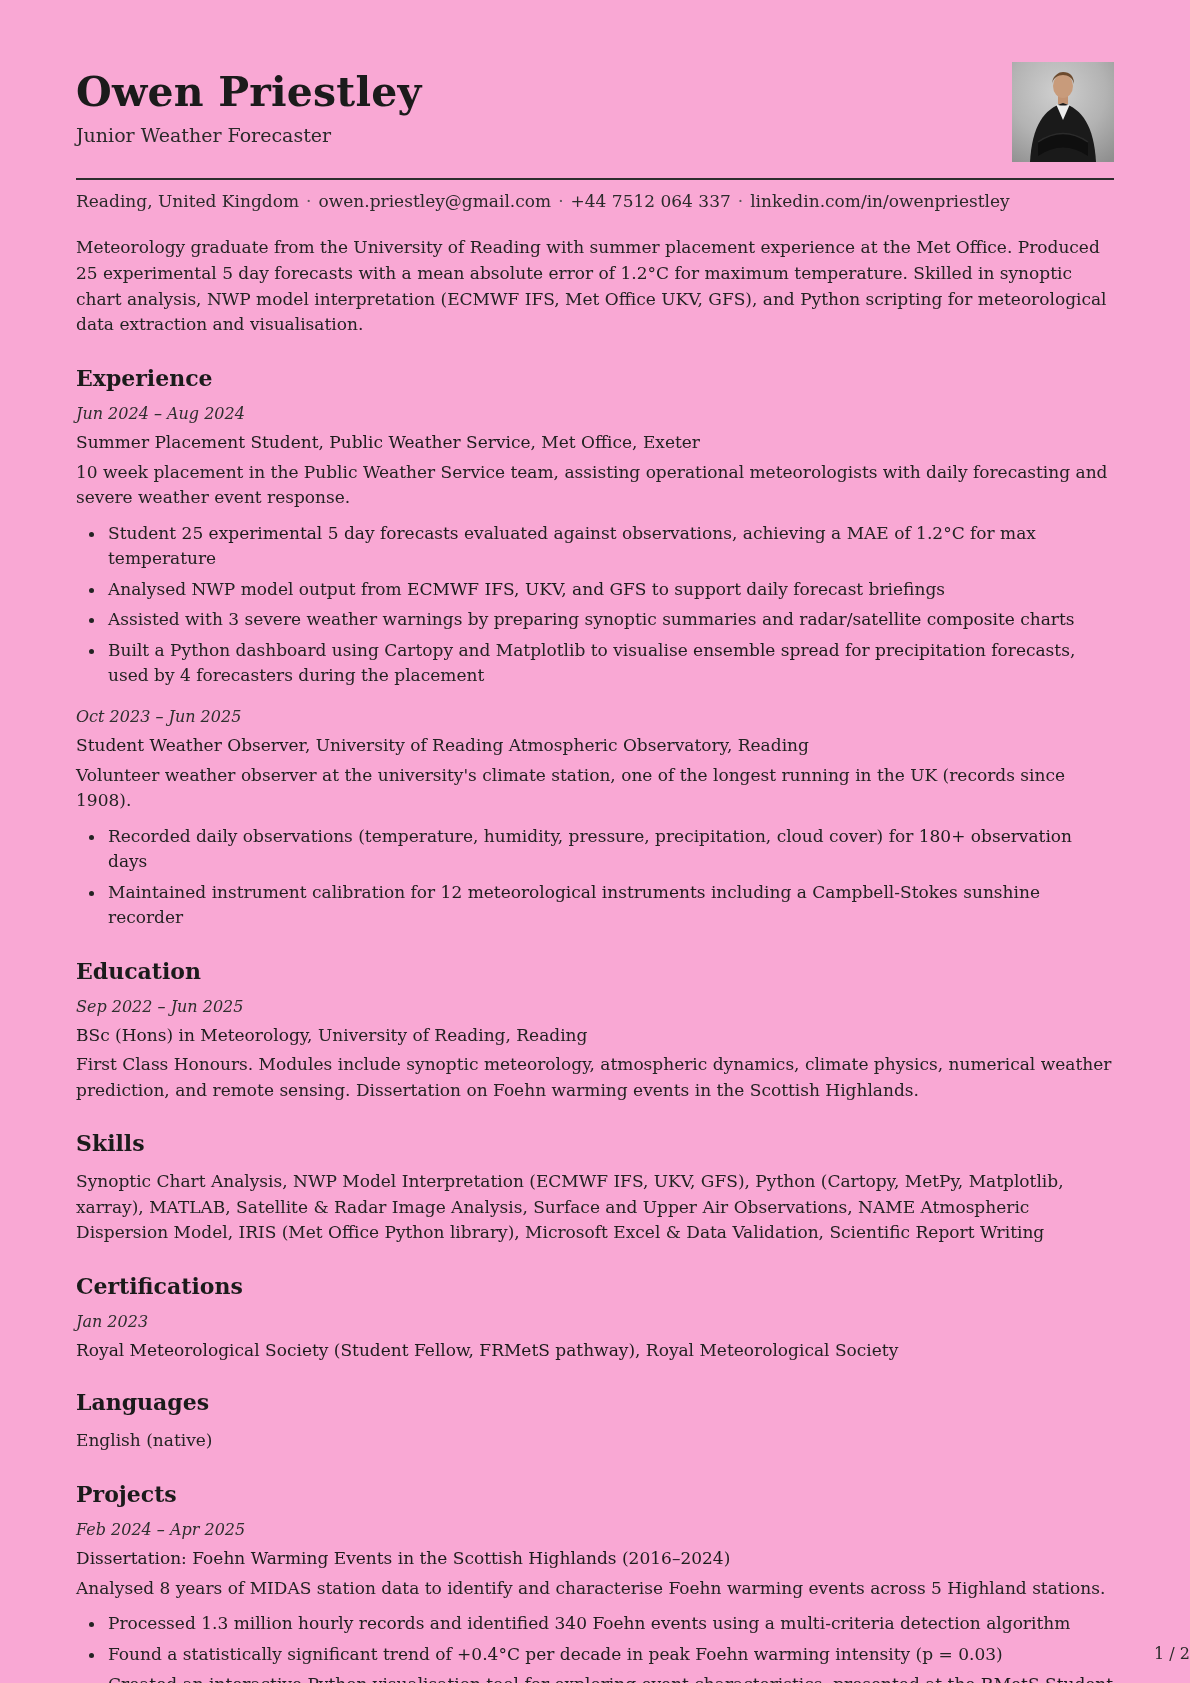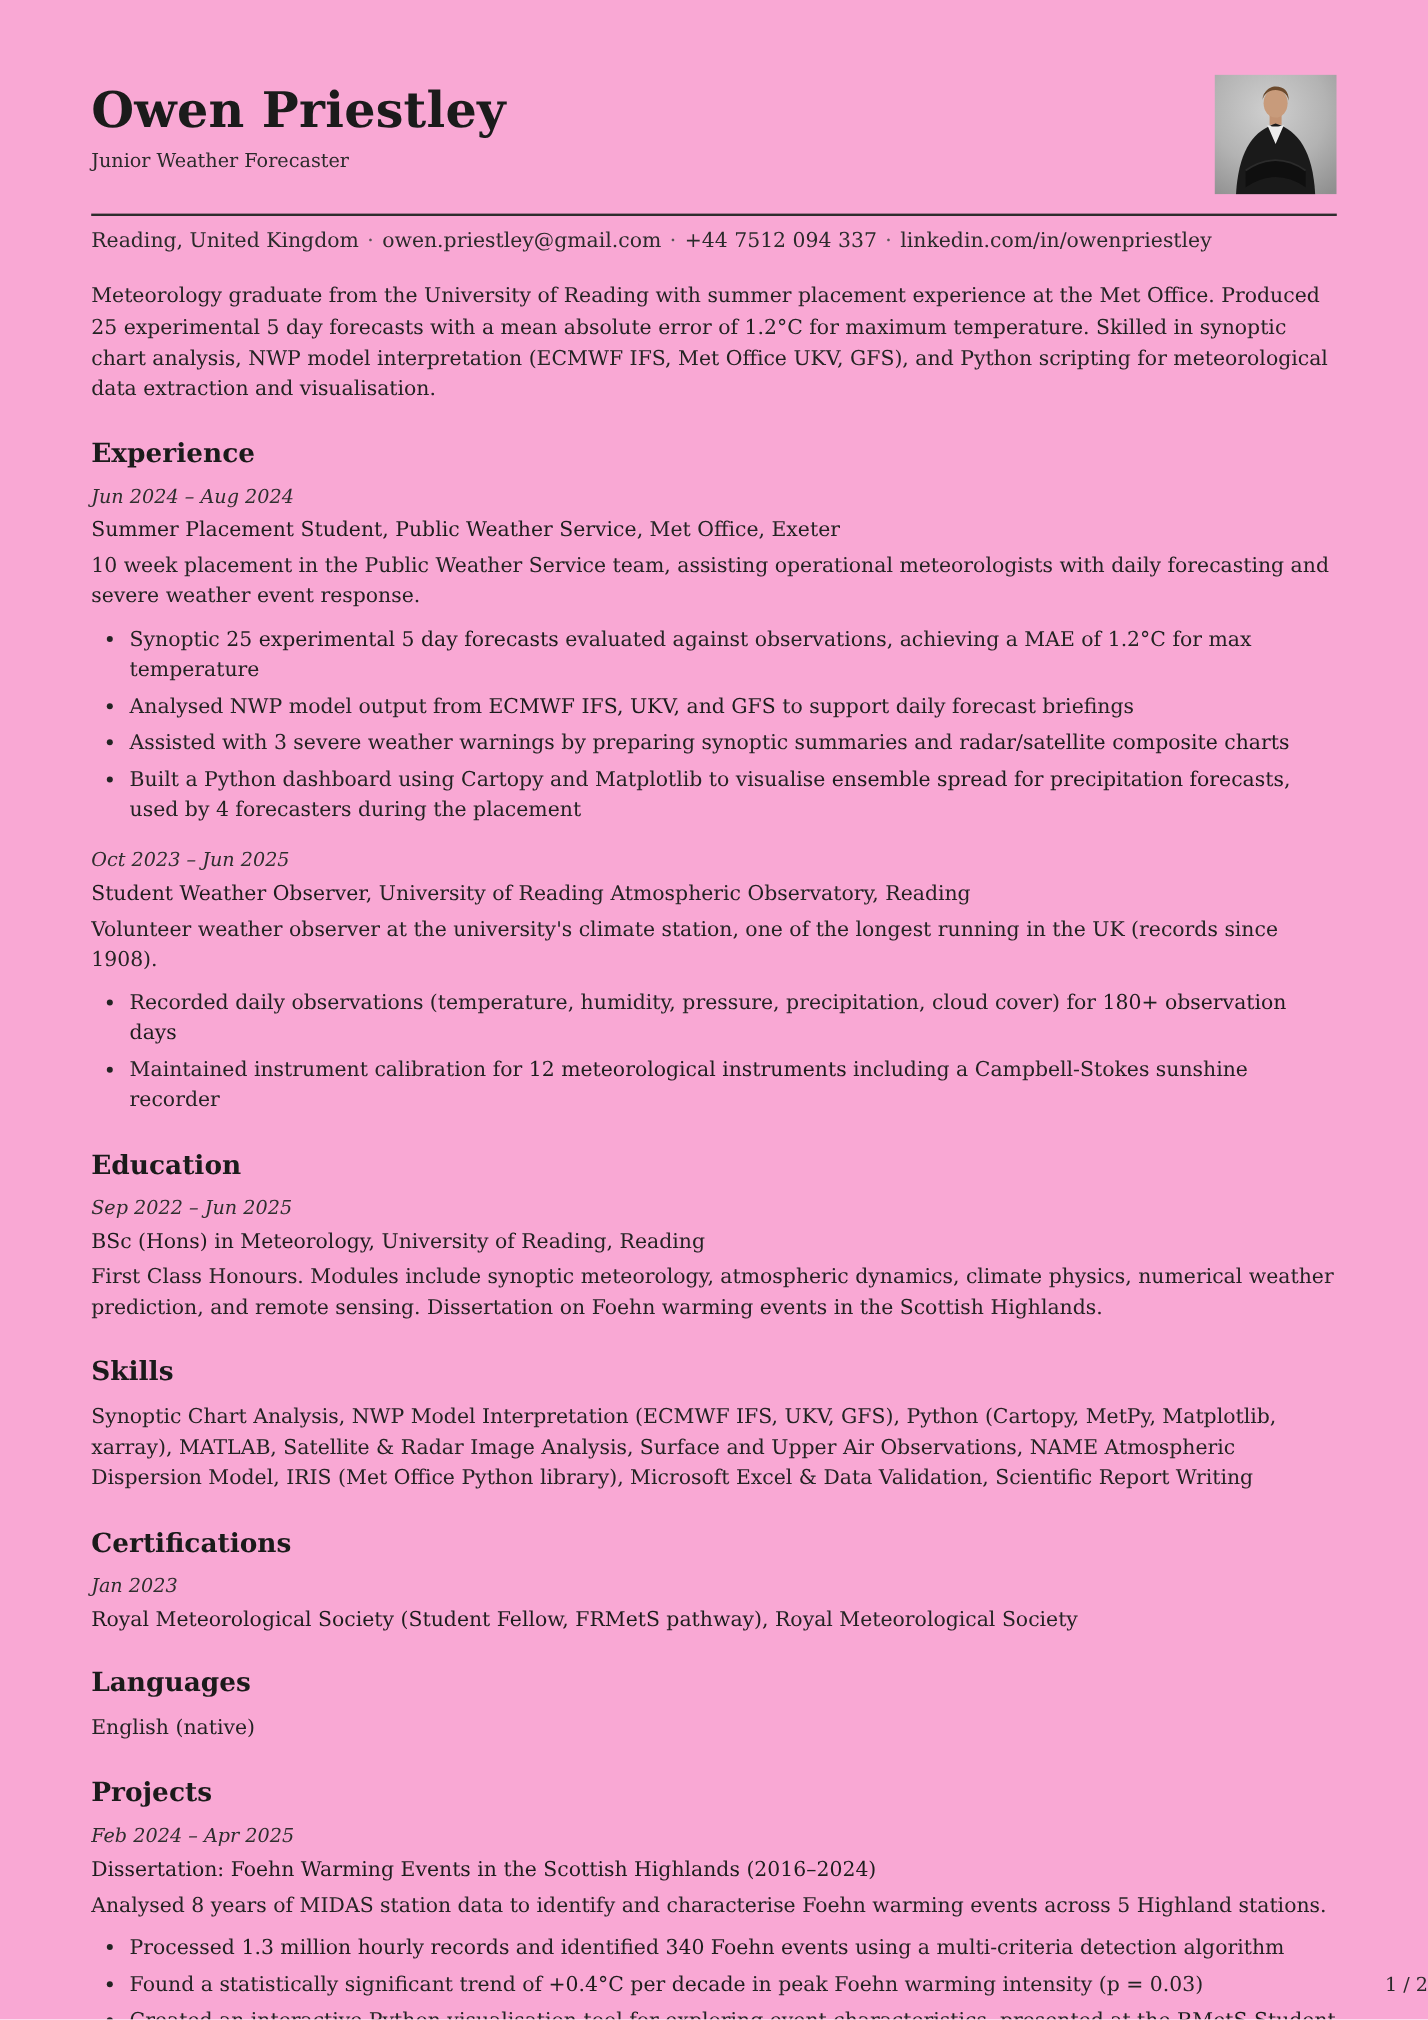--- a/index.html
+++ b/index.html
@@ -18,21 +18,21 @@
   
   .header { display: flex; justify-content: space-between; align-items: flex-start; }
   .name {
     margin: 8px 0 0 0;
     font-size: 41px;
     font-weight: 700;
     color: #1b1b1b;
     letter-spacing: 0.2px;
     line-height: 1.1;
   }
-  .job-title { margin-top: 9px; font-size: 16px; color: #2a2a2a; }
+  .job-title { margin-top: 9px; font-size: 19px; color: #2a2a2a; }
   .photo { width: 102px; height: 100px; flex: 0 0 auto; overflow: hidden; }
   .photo svg { display: block; }
   .divider { border: none; border-top: 2px solid #2d2d2d; margin: 16px 0 0 0; }
   .contact { margin-top: 11px; font-size: 17px; color: #2a2a2a; }
   .contact .sep { margin: 0 7px; color: #555; }
   
   .summary { margin: 24px 0 12px 0; font-size: 17px; line-height: 1.52; text-align: left; }
   h2.section-heading {
     margin: 27px 0 0 0;
     font-size: 22px;
@@ -90,33 +90,33 @@
         <ellipse cx="51" cy="24" rx="10" ry="12" fill="#c89b7b"></ellipse>
 
         <path d="M40,22 C40,9 62,9 62,22 C62,15 57,11.5 51,11.5 C45,11.5 40,15 40,22 Z" fill="#5f4128"></path>
         <path d="M40,22 C41,13 47,10 51,10 C58,10 62,14 62,22 C61,16 56,13 51,13 C46,13 41,16 40,22 Z" fill="#6c4a2d"></path>
       </svg>
     </div>
   </div>
 
   <hr class="divider">
 
-  <div class="contact"><span class="contact-item">Reading, United Kingdom</span><span class="sep">·</span><span class="contact-item">owen.priestley@gmail.com</span><span class="sep">·</span><span class="contact-item">+44 7512 094 337</span><span class="sep">·</span><span class="contact-item">linkedin.com/in/owenpriestley</span></div>
+  <div class="contact"><span class="contact-item">Reading, United Kingdom</span><span class="sep">·</span><span class="contact-item">owen.priestley@gmail.com</span><span class="sep">·</span><span class="contact-item">+44 7512 064 337</span><span class="sep">·</span><span class="contact-item">linkedin.com/in/owenpriestley</span></div>
 
   <p class="summary">Meteorology graduate from the University of Reading with summer placement experience at the Met Office. Produced 25 experimental 5 day forecasts with a mean absolute error of 1.2°C for maximum temperature. Skilled in synoptic chart analysis, NWP model interpretation (ECMWF IFS, Met Office UKV, GFS), and Python scripting for meteorological data extraction and visualisation.</p>
 
   <div id="sections">
       <section class="section">
         <h2 class="section-heading">Experience</h2>
         <div class="entry">
           <div class="entry-date">Jun 2024 – Aug 2024</div>
           <div class="entry-title"><b>Summer Placement Student, Public Weather Service</b><span>, Met Office, Exeter</span></div>
           <p class="entry-desc">10 week placement in the Public Weather Service team, assisting operational meteorologists with daily forecasting and severe weather event response.</p>
           <ul class="bullet-list">
-            <li class="bullet-item"><span>Synoptic </span><b>25 experimental 5 day forecasts</b><span> evaluated against observations, achieving a MAE of 1.2°C for max temperature</span></li>
+            <li class="bullet-item"><span>Student </span><b>25 experimental 5 day forecasts</b><span> evaluated against observations, achieving a MAE of 1.2°C for max temperature</span></li>
             <li class="bullet-item"><span>Analysed NWP model output from </span><b>ECMWF IFS, UKV, and GFS</b><span> to support daily forecast briefings</span></li>
             <li class="bullet-item"><span>Assisted with 3 severe weather warnings by preparing synoptic summaries and </span><b>radar/satellite composite charts</b></li>
             <li class="bullet-item"><span>Built a Python dashboard using Cartopy and Matplotlib to visualise </span><b>ensemble spread for precipitation forecasts</b><span>, used by 4 forecasters during the placement</span></li>
           </ul>
         </div>
         <div class="entry">
           <div class="entry-date">Oct 2023 – Jun 2025</div>
           <div class="entry-title"><b>Student Weather Observer</b><span>, University of Reading Atmospheric Observatory, Reading</span></div>
           <p class="entry-desc">Volunteer weather observer at the university's climate station, one of the longest running in the UK (records since 1908).</p>
           <ul class="bullet-list">

